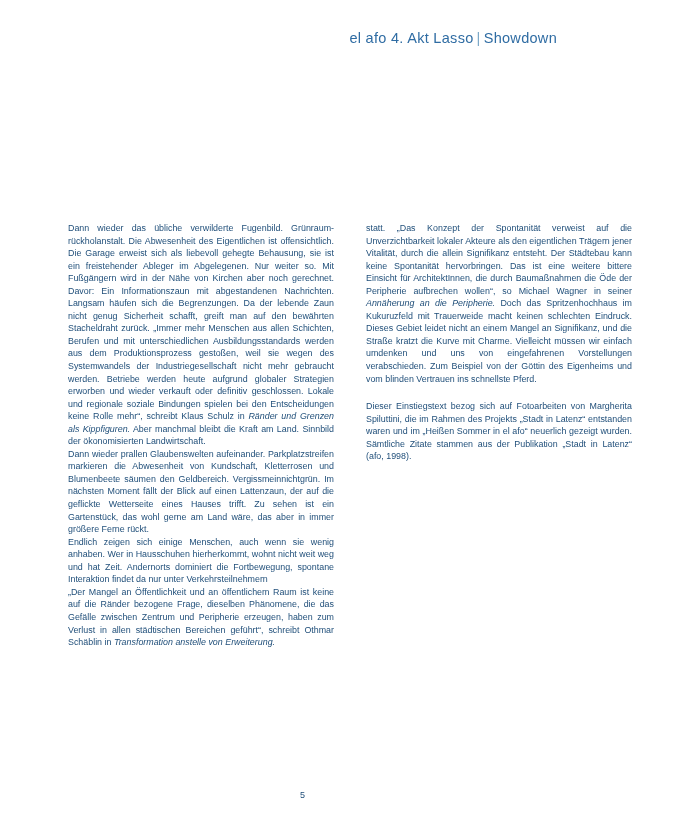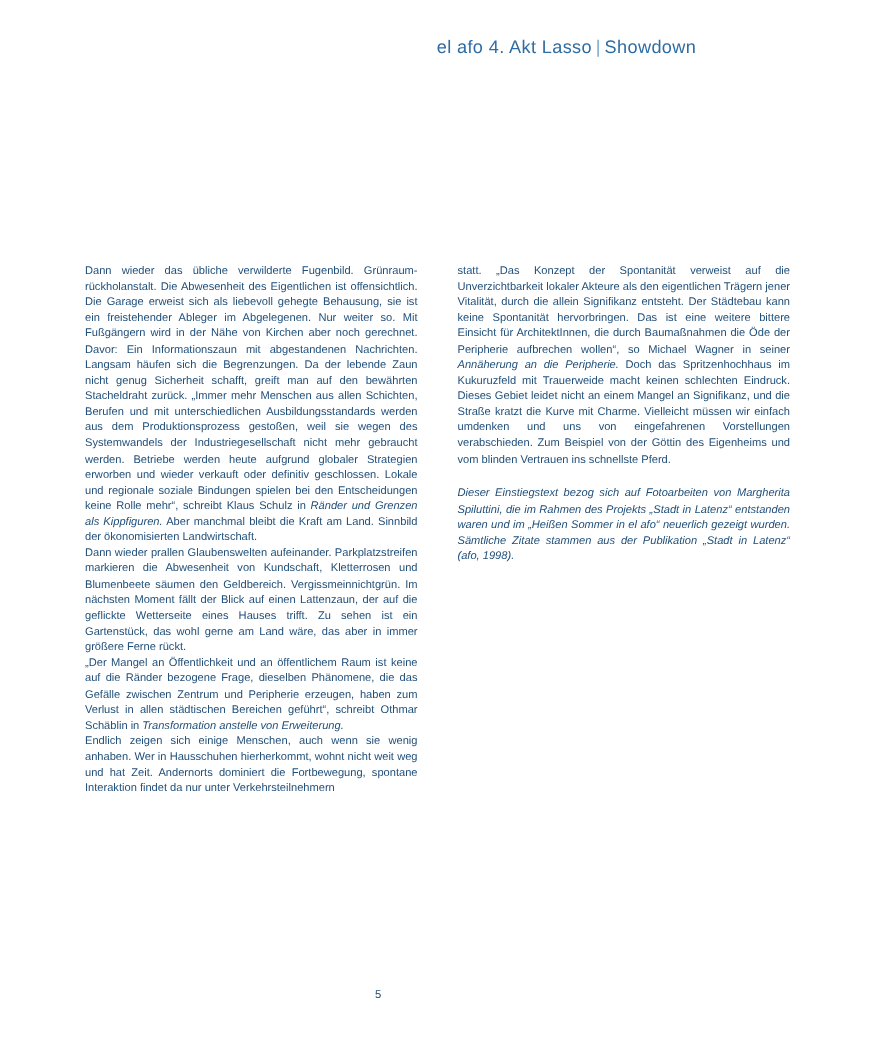--- a/index.html
+++ b/index.html
@@ -34,21 +34,21 @@
   }
   .header .sep {
     color: #7aa7c7;
     padding: 0 3px;
   }
   .header .part2 {
     color: #2f6ca3;
   }
   .columns {
     position: absolute;
-    top: 210px;
+    top: 222px;
     left: 68px;
     width: 564px;
     display: flex;
     gap: 32px;
   }
   .col {
     width: 266px;
   }
   .col p {
     margin: 0;
@@ -59,21 +59,20 @@
     text-justify: inter-word;
     hyphens: manual;
   }
   .col p + p {
     margin-top: 0;
   }
   em {
   }
   .note {
     margin-top: 15px !important;
-    font-style: italic;
   }
   .pagenum {
     position: absolute;
     left: 0;
     right: 0;
     top: 790px;
     text-align: center;
     font-size: 9px;
     color: #1f4e79;
   }
@@ -85,22 +84,22 @@
 
   <div class="header">
     <span>el afo 4. Akt Lasso</span><span class="sep">|</span><span class="part2">Showdown</span>
   </div>
 
   <div class="columns">
 
     <div class="col">
       <p><span>Dann wieder das übliche verwilderte Fugenbild. Grünraum-rückholanstalt. Die Abwesenheit des Eigentlichen ist offensichtlich. Die Garage erweist sich als liebevoll gehegte Behausung, sie ist ein freistehender Ableger im Abgelegenen. Nur weiter so. Mit Fußgängern wird in der Nähe von Kirchen aber noch gerechnet. Davor: Ein Informationszaun mit abgestandenen Nachrichten. Langsam häufen sich die Begrenzungen. Da der lebende Zaun nicht genug Sicherheit schafft, greift man auf den bewährten Stacheldraht zurück. „Immer mehr Menschen aus allen Schichten, Berufen und mit unterschiedlichen Ausbildungsstandards werden aus dem Produktionsprozess gestoßen, weil sie wegen des Systemwandels der Industriegesellschaft nicht mehr gebraucht werden. Betriebe werden heute aufgrund globaler Strategien erworben und wieder verkauft oder definitiv geschlossen. Lokale und regionale soziale Bindungen spielen bei den Entscheidungen keine Rolle mehr“, schreibt Klaus Schulz in </span><em>Ränder und Grenzen als Kippfiguren.</em><span> Aber manchmal bleibt die Kraft am Land. Sinnbild der ökonomisierten Landwirtschaft.</span></p>
       <p>Dann wieder prallen Glaubenswelten aufeinander. Parkplatzstreifen markieren die Abwesenheit von Kundschaft, Kletterrosen und Blumenbeete säumen den Geldbereich. Vergissmeinnichtgrün. Im nächsten Moment fällt der Blick auf einen Lattenzaun, der auf die geflickte Wetterseite eines Hauses trifft. Zu sehen ist ein Gartenstück, das wohl gerne am Land wäre, das aber in immer größere Ferne rückt.</p>
+      <p>Endlich zeigen sich einige Menschen, auch wenn sie wenig anhaben. Wer in Hausschuhen hierherkommt, wohnt nicht weit weg und hat Zeit. Andernorts dominiert die Fortbewegung, spontane Interaktion findet da nur unter Verkehrsteilnehmern</p>
       <p><span>„Der Mangel an Öffentlichkeit und an öffentlichem Raum ist keine auf die Ränder bezogene Frage, dieselben Phänomene, die das Gefälle zwischen Zentrum und Peripherie erzeugen, haben zum Verlust in allen städtischen Bereichen geführt“, schreibt Othmar Schäblin in </span><em>Transformation anstelle von Erweiterung.</em></p>
-      <p>Endlich zeigen sich einige Menschen, auch wenn sie wenig anhaben. Wer in Hausschuhen hierherkommt, wohnt nicht weit weg und hat Zeit. Andernorts dominiert die Fortbewegung, spontane Interaktion findet da nur unter Verkehrsteilnehmern</p>
     </div>
 
     <div class="col">
       <p><span>statt. „Das Konzept der Spontanität verweist auf die Unverzichtbarkeit lokaler Akteure als den eigentlichen Trägern jener Vitalität, durch die allein Signifikanz entsteht. Der Städtebau kann keine Spontanität hervorbringen. Das ist eine weitere bittere Einsicht für ArchitektInnen, die durch Baumaßnahmen die Öde der Peripherie aufbrechen wollen“, so Michael Wagner in seiner </span><em>Annäherung an die Peripherie.</em><span> Doch das Spritzenhochhaus im Kukuruzfeld mit Trauerweide macht keinen schlechten Eindruck. Dieses Gebiet leidet nicht an einem Mangel an Signifikanz, und die Straße kratzt die Kurve mit Charme. Vielleicht müssen wir einfach umdenken und uns von eingefahrenen Vorstellungen verabschieden. Zum Beispiel von der Göttin des Eigenheims und vom blinden Vertrauen ins schnellste Pferd.</span></p>
       <p class="note">Dieser Einstiegstext bezog sich auf Fotoarbeiten von Margherita Spiluttini, die im Rahmen des Projekts „Stadt in Latenz“ entstanden waren und im „Heißen Sommer in el afo“ neuerlich gezeigt wurden. Sämtliche Zitate stammen aus der Publikation „Stadt in Latenz“ (afo, 1998).</p>
     </div>
 
   </div>
 
   <div class="pagenum">5</div>

